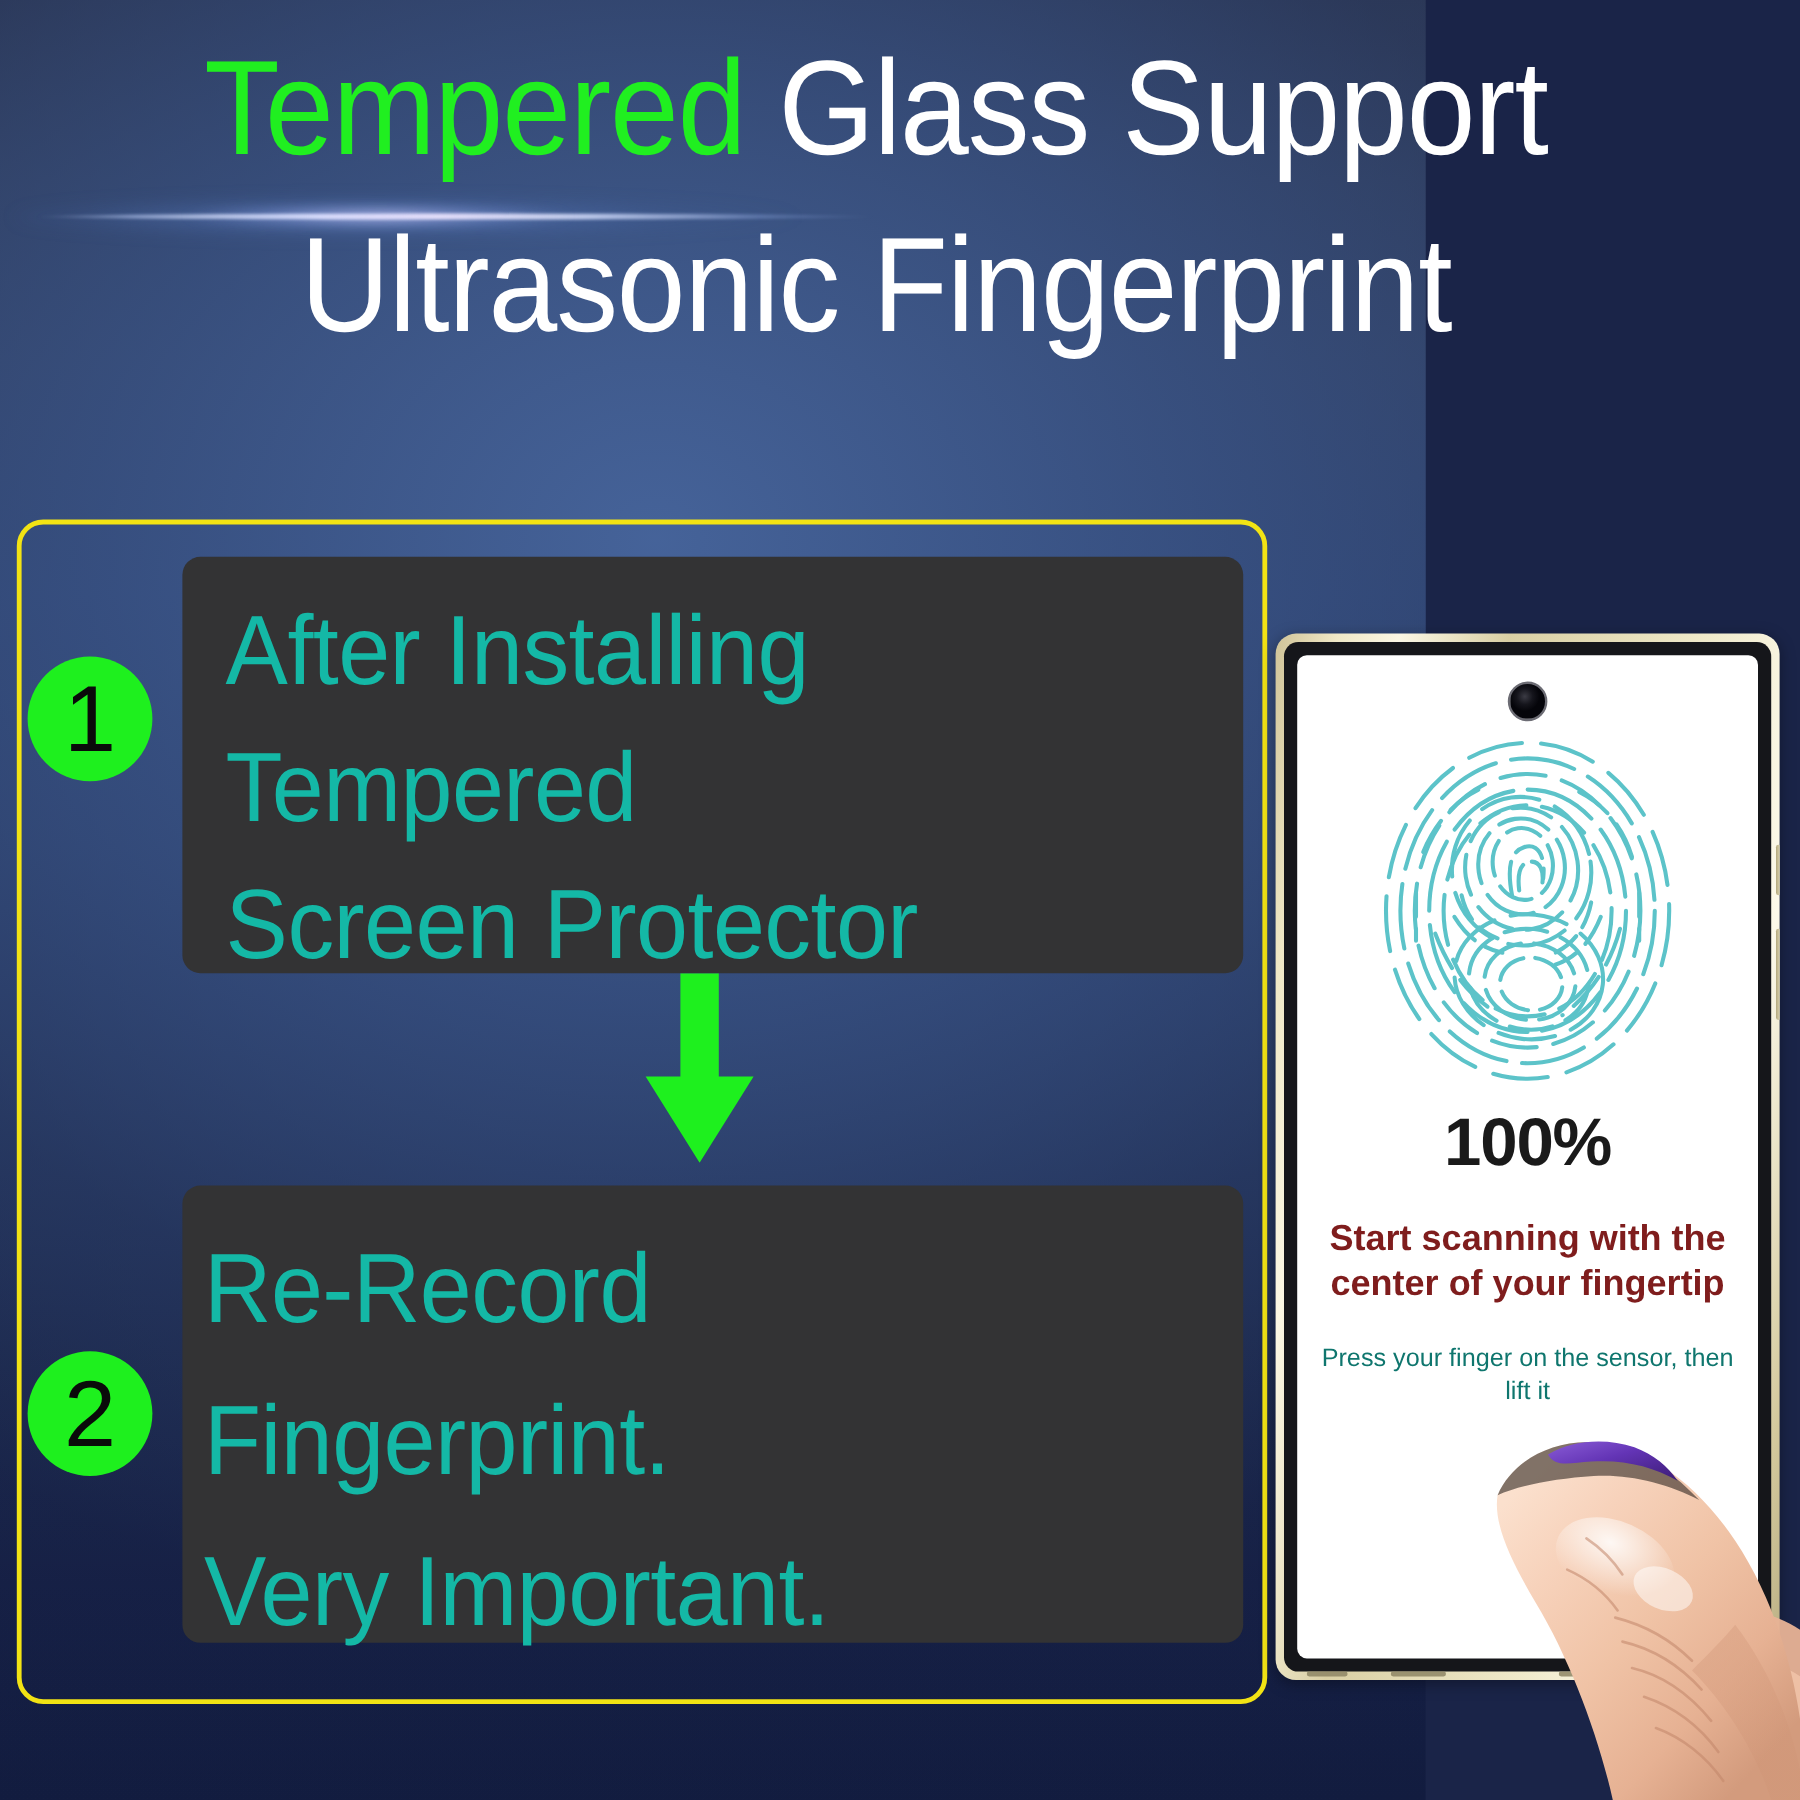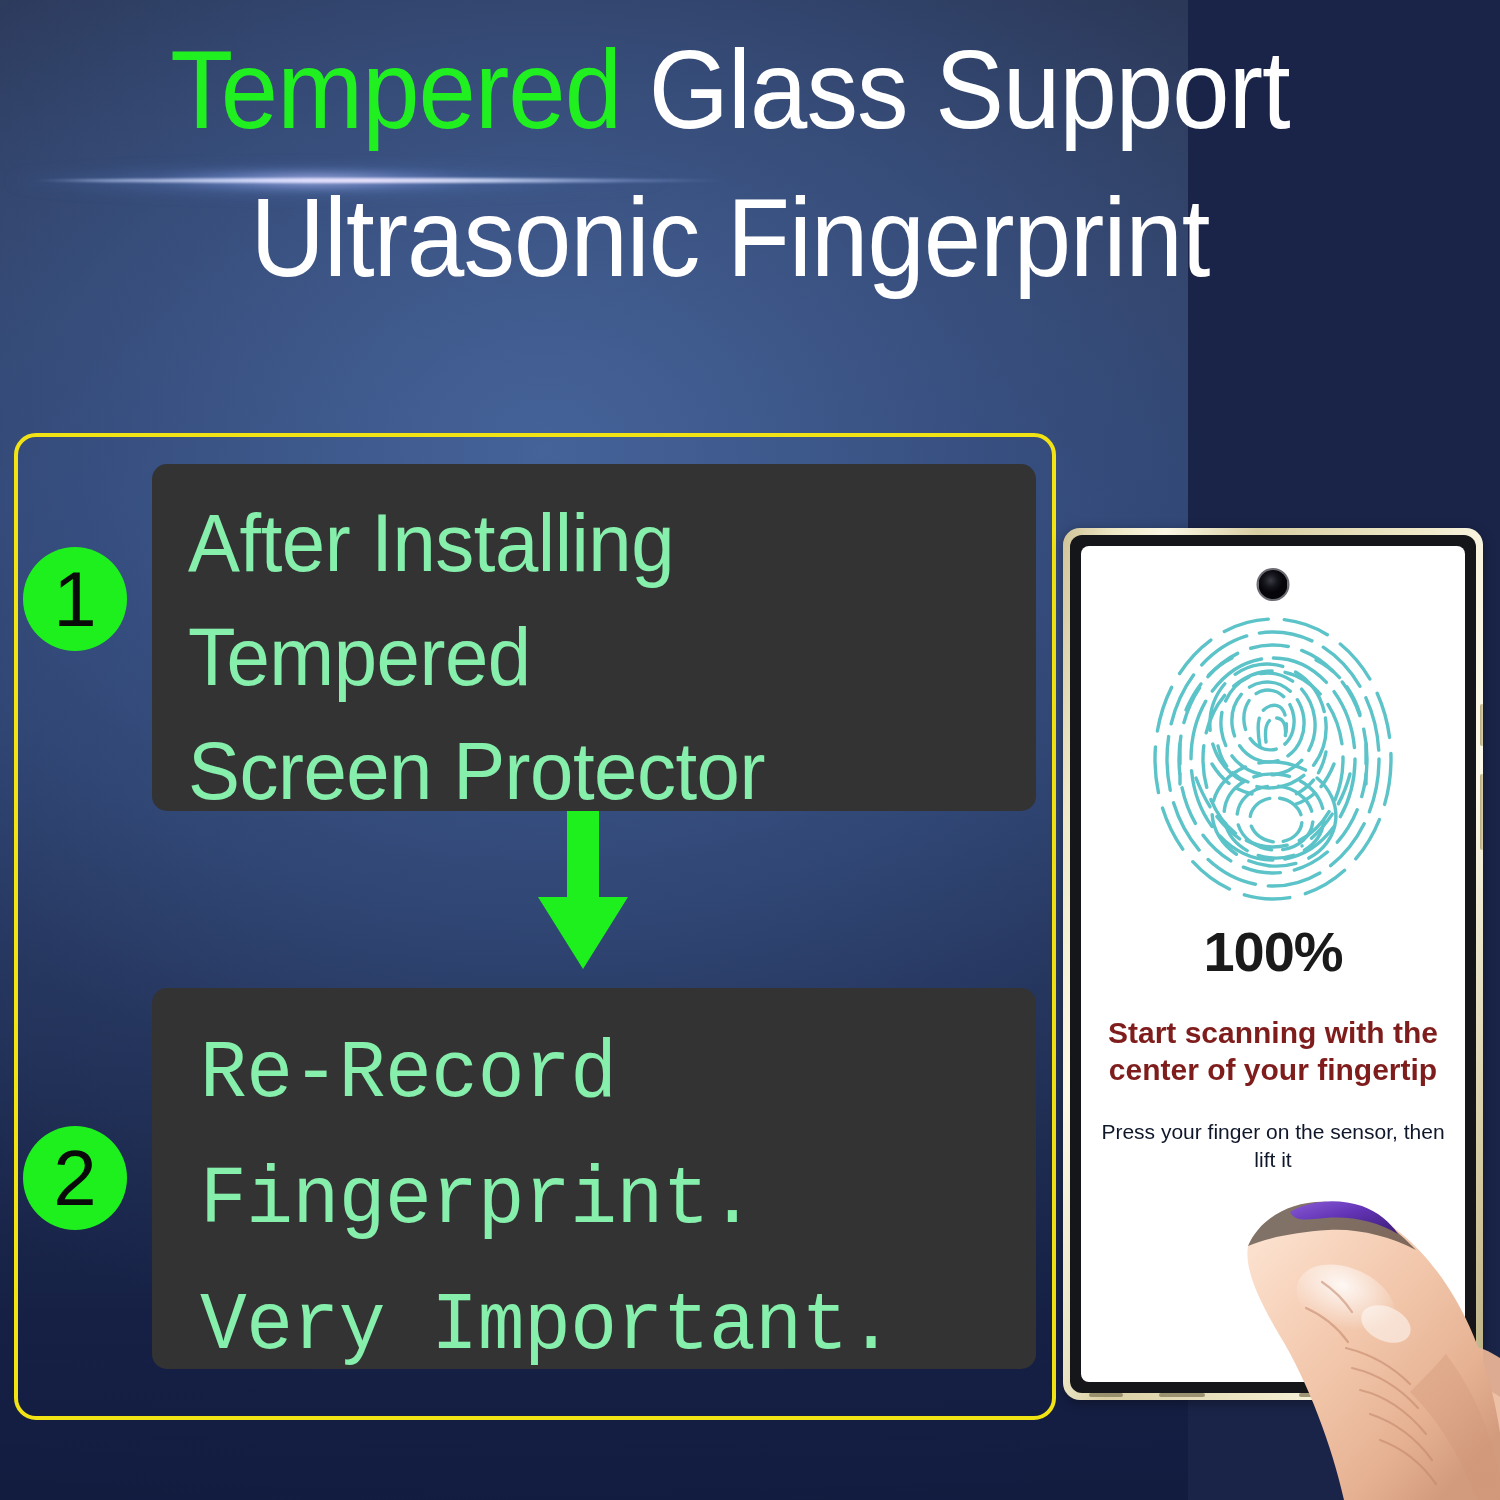--- a/index.html
+++ b/index.html
@@ -67,26 +67,26 @@
     font-family:"Liberation Sans Narrow","Liberation Sans",sans-serif;
     font-size:78px;line-height:104px;text-align:center;font-weight:400;
   }
   .badge-1{left:23px;top:547px;}
   .badge-2{left:23px;top:1126px;}
 
   
   .card{
     position:absolute;left:152px;width:884px;
     background:#333334;border-radius:15px;
-    color:#86efac;box-sizing:border-box;
+    color:#14b8a6;box-sizing:border-box;
     font-family:"Liberation Sans Narrow","Liberation Sans",sans-serif;
     font-weight:400;
   }
   .card-1{top:464px;height:347px;padding:22px 0 0 36px;}
-  .card-2{top:988px;height:381px;padding:24px 0 0 48px;font-family:Liberation Mono, monospace;}
+  .card-2{top:988px;height:381px;padding:24px 0 0 18px;}
   .card .ln{
     display:block;font-size:82px;line-height:114px;white-space:nowrap;
     letter-spacing:-.5px;transform:scaleX(.95);transform-origin:0 50%;
   }
   .card-2 .ln{line-height:126px;}
 
   
   .arrow{position:absolute;left:533px;top:811px;width:100px;height:158px;}
 
   
@@ -117,21 +117,21 @@
     color:#1a1a1a;font-size:56px;line-height:56px;font-weight:700;letter-spacing:-1px;
     font-family:"Liberation Sans",sans-serif;
   }
   .scan-title{
     position:absolute;left:0;top:468px;width:100%;text-align:center;
     color:#7f1d1d;font-size:30px;line-height:37px;font-weight:700;
     font-family:"Liberation Sans",sans-serif;
   }
   .scan-sub{
     position:absolute;left:0;top:572px;width:100%;text-align:center;
-    color:#0f172a;font-size:21px;line-height:28px;font-weight:400;
+    color:#0f766e;font-size:21px;line-height:28px;font-weight:400;
     font-family:"Liberation Sans Narrow","Liberation Sans",sans-serif;
     padding:0 12px;box-sizing:border-box;
   }
   
   .side-btn{position:absolute;right:-1px;background:linear-gradient(90deg,#b3a87e,#e6dfbc);border-radius:2px;}
   .sb1{top:176px;width:4px;height:42px;}
   .sb2{top:246px;width:4px;height:76px;}
   
   .spk{position:absolute;bottom:3px;height:4px;border-radius:2px;background:#8d8564;opacity:.85;}
 

